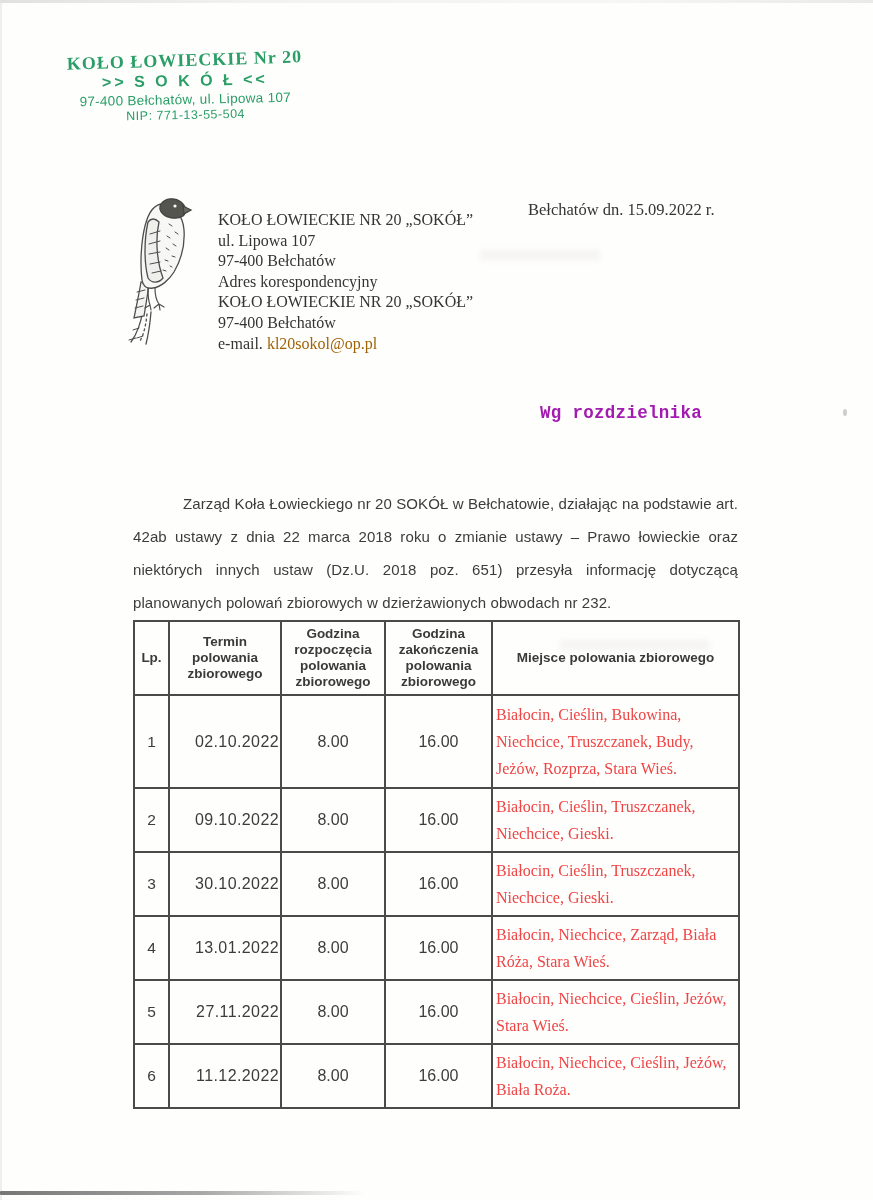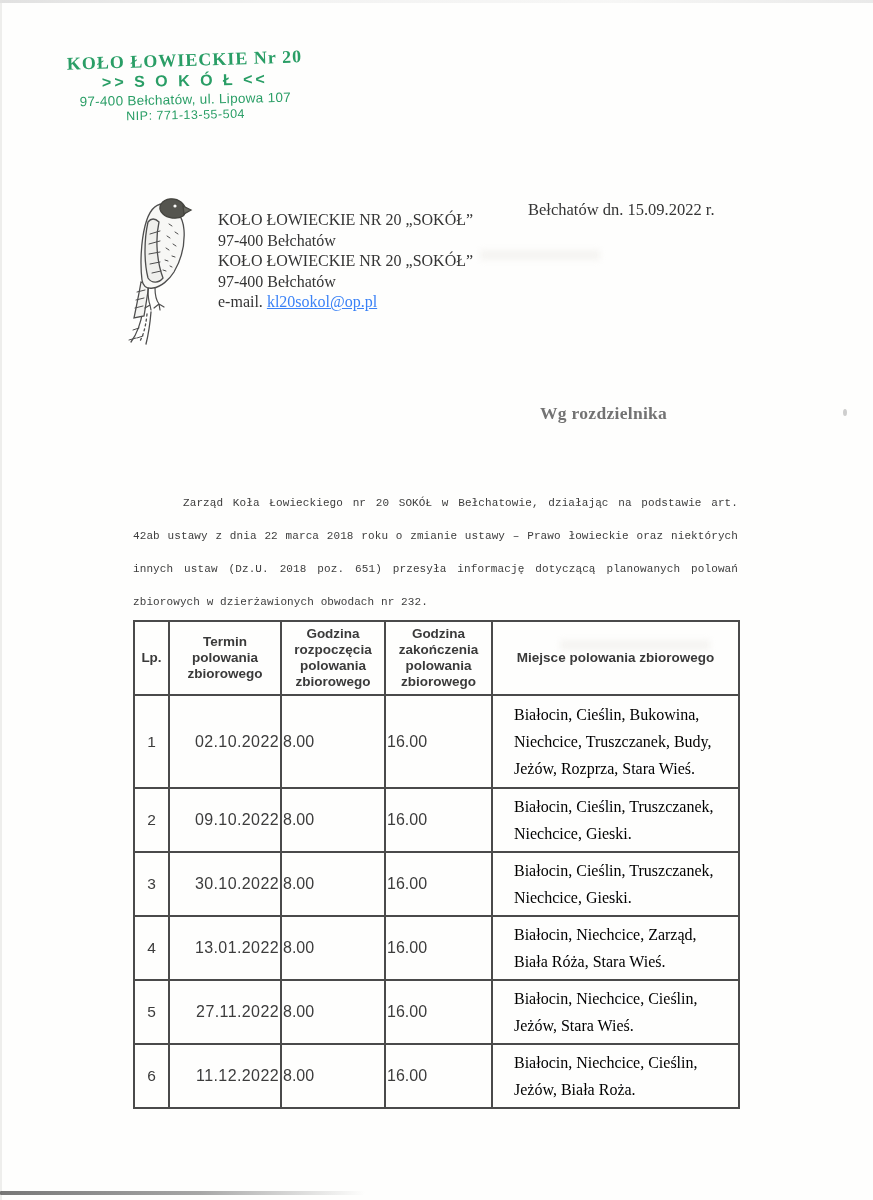--- a/index.html
+++ b/index.html
@@ -67,42 +67,41 @@
 
   
   .address {
     position: absolute; left: 218px; top: 196px;
     font-family: "Liberation Serif", serif;
     font-size: 16px; line-height: 20.6px; color: #343434;
     white-space: nowrap;
     margin-top: 14px;
   }
   .address .email-link {
-    color: #3b82f6; text-decoration: underline; cursor: pointer;
+    color: #a16207; cursor: pointer;
   }
 
   .dateline {
     position: absolute; left: 528px; top: 200px;
     font-family: "Liberation Serif", serif;
     font-size: 16.5px; color: #343434;
   }
 
   .recipient {
     position: absolute; left: 540px; top: 403px;
-    font-family: Liberation Serif, serif;
-    font-weight: bold; font-size: 17.5px; color: #737373;
+    font-family: Liberation Mono, monospace;
+    font-weight: bold; font-size: 17.5px; color: #a21caf;
     letter-spacing: .3px;
   }
 
   .body-par {
     position: absolute; left: 133px; top: 487px; width: 605px;
-    font-size: 11px; line-height: 33px; color: #3c3c3c;
+    font-size: 15px; line-height: 33px; color: #3c3c3c;
     text-align: justify; text-indent: 50px;
     letter-spacing: .1px;
-    font-family: Liberation Mono, monospace;
   }
 
   
   table.hunts {
     position: absolute; left: 133px; top: 620px;
     border-collapse: collapse;
     table-layout: fixed;
     width: 605px;
     color: #3c3c3c;
   }
@@ -110,25 +109,25 @@
     border: 2px solid #4a4a4a;
   }
   table.hunts th {
     font-size: 13.5px; font-weight: bold; text-align: center;
     vertical-align: middle; padding: 4px 2px; line-height: 16px;
     height: 52px; color: #3a3a3a;
   }
   table.hunts td { vertical-align: middle; }
   td.c-num  { text-align: center; font-size: 15.5px; }
   td.c-date { text-align: right; font-size: 16px; letter-spacing: .4px; }
-  td.c-time { text-align: left; font-size: 16px; }
+  td.c-time { text-align: center; font-size: 16px; }
   td.c-place {
     font-family: "Liberation Serif", serif;
-    font-size: 16px; line-height: 27px; color: #000000;
-    padding: 4px 8px 4px 21px; vertical-align: middle; text-align: left;
+    font-size: 16px; line-height: 27px; color: #ef4444;
+    padding: 4px 8px 4px 3px; vertical-align: middle; text-align: left;
   }
   tr.r-tall  td { height: 83px; }
   tr.r-short td { height: 53px; }
 </style>
 </head>
 <body>
 
 <div class="page">
 
   <div class="scan-edge-top"></div>
@@ -170,21 +169,23 @@
 
       <path d="M80 16 L 88 20 L 81 24 Z" fill="#6a6a62" stroke="#44443f"></path>
 
       <path d="M52 98 C 52 104, 53 110, 56 114 M56 114 l-5 4 M56 114 l1 6 M56 114 l5 3" stroke-width="1.2"></path>
       <path d="M45 98 C 45 104, 45 110, 47 115 M47 115 l-5 3 M47 115 l1 5" stroke-width="1.2"></path>
     </g>
   </svg>
 
   <div class="address">
     <div>KOŁO ŁOWIECKIE NR 20 „SOKÓŁ”</div>
+    <div>ul. Lipowa 107</div>
     <div>97-400 Bełchatów</div>
+    <div>Adres korespondencyjny</div>
     <div>KOŁO ŁOWIECKIE NR 20 „SOKÓŁ”</div>
     <div>97-400 Bełchatów</div>
     <div><span>e-mail. </span><span class="email-link">kl20sokol@op.pl</span></div>
   </div>
 
   <div class="dateline">Bełchatów dn. 15.09.2022 r.</div>
 
   <div class="recipient">Wg rozdzielnika</div>
 
   <div class="body-par">Zarząd Koła Łowieckiego nr 20 SOKÓŁ w Bełchatowie, działając na podstawie art. 42ab ustawy z dnia 22 marca 2018 roku o zmianie ustawy – Prawo łowieckie oraz niektórych innych ustaw (Dz.U. 2018 poz. 651) przesyła informację dotyczącą planowanych polowań zbiorowych w dzierżawionych obwodach nr 232.</div>

